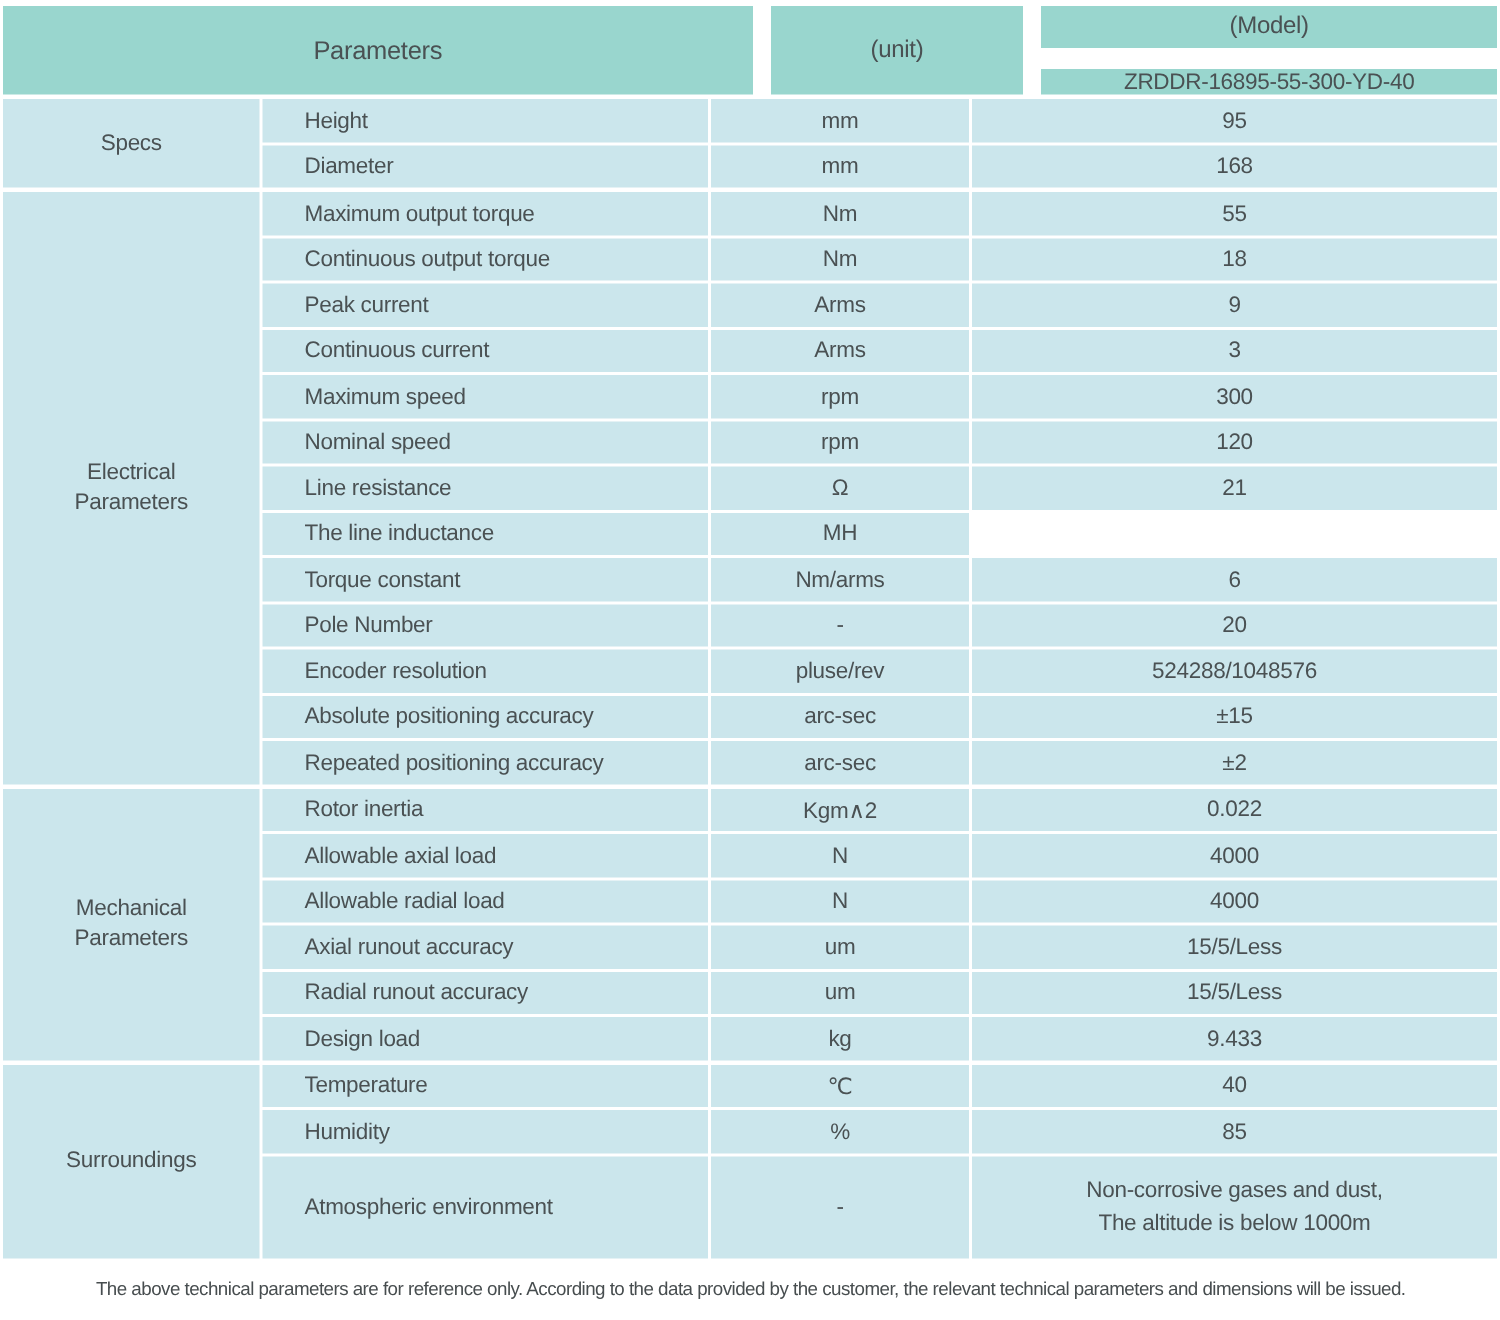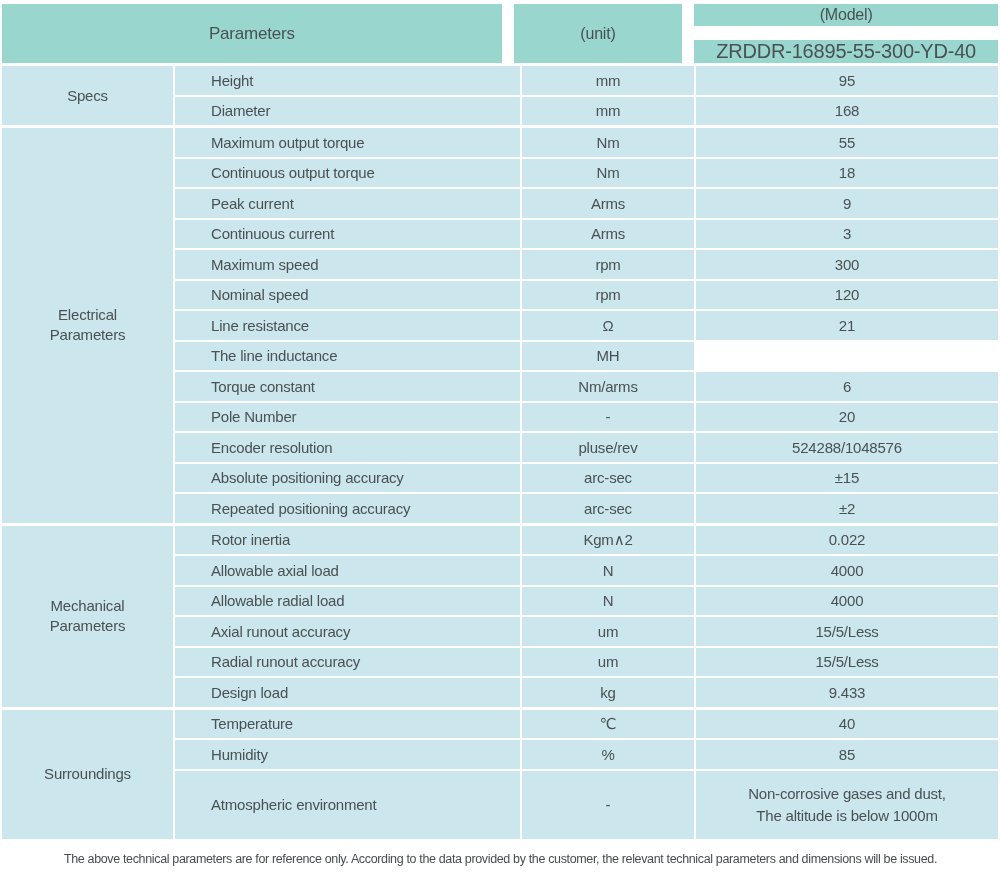--- a/index.html
+++ b/index.html
@@ -28,38 +28,38 @@
   .hdr-row {
     display: flex;
     gap: 12px;
     height: 59px;
   }
   .hdr { background: #99d6ce; }
   .params-hdr { width: 510px; font-size: 17px; }
   .unit-hdr   { width: 172px; font-size: 16px; }
   .model-col  { width: 310px; display: flex; flex-direction: column; gap: 2px; }
   .model-label { height: 29px; font-size: 16px; }
-  .model-value { flex: 1; font-size: 20px; margin-top: 12px; }
+  .model-value { flex: 1; font-size: 15px; margin-top: 12px; }
   
   .section { display: flex; gap: 2px; }
   .group-cell {
     width: 171px;
     font-size: 15px;
     text-align: center;
     line-height: 1.32;
     padding: 0 18px;
   }
   .rows { flex: 1; display: flex; flex-direction: column; gap: 2px; }
   .row { display: flex; gap: 2px; }
   .row .cell { height: 28.5px; font-size: 15px; }
   .row.tall .cell { height: 68px; }
   .param-cell {
-    width: 345px;
+    width: 297px;
     justify-content: flex-start;
-    padding-left: 36px;
+    padding-left: 28px;
   }
   .unit-cell  { width: 172px; }
   .value-cell {
     flex: 1;
     text-align: center;
     white-space: pre-line;
     line-height: 1.42;
   }
   
   .footnote {

